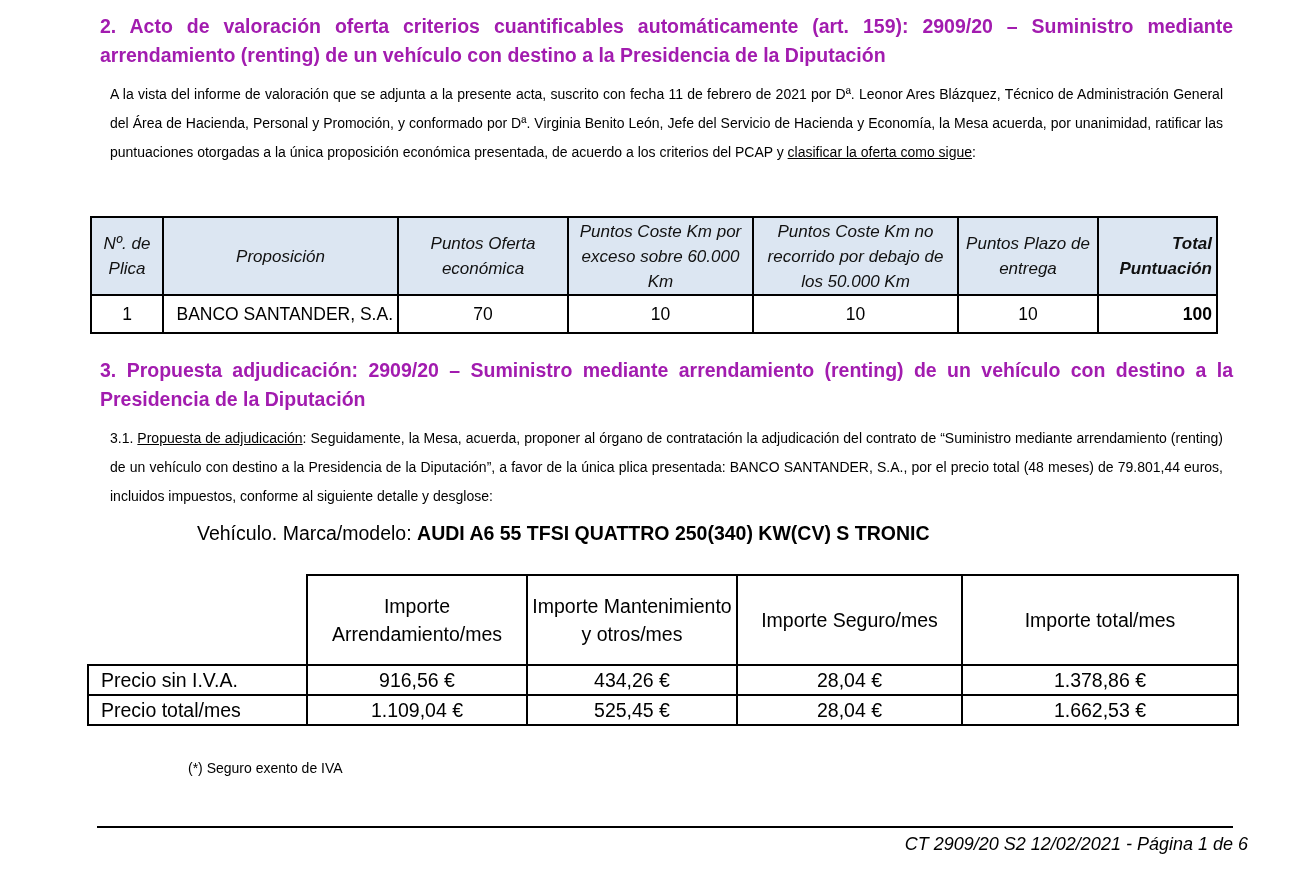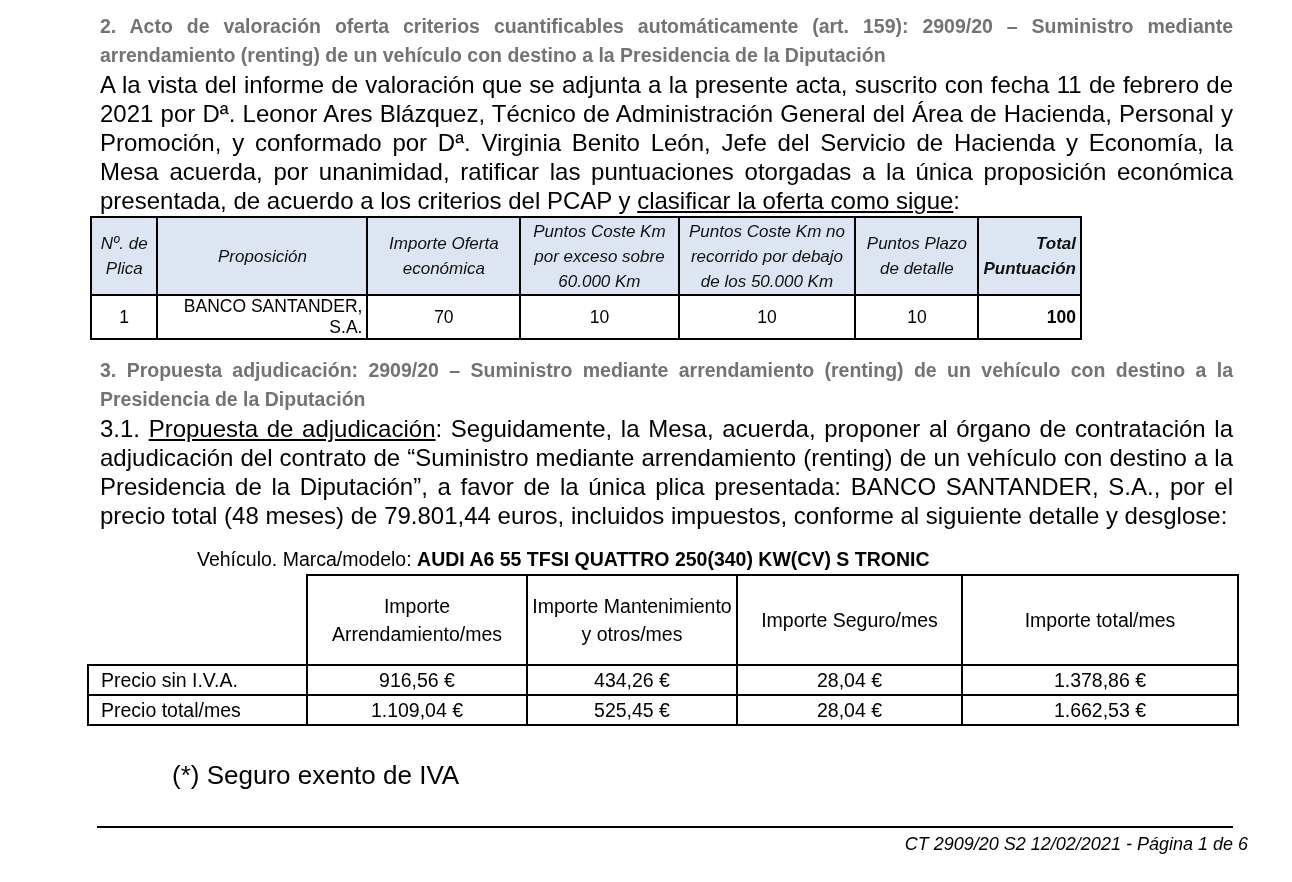--- a/index.html
+++ b/index.html
@@ -1,57 +1,57 @@
 <!DOCTYPE html>
 <html><head>
 <meta charset="utf-8">
 <style>
   html, body { margin:0; padding:0; background:#fff; }
   body { width:1292px; height:882px; position:relative; overflow:hidden;
          font-family:"Liberation Sans", sans-serif; color:#000; }
   .page { position:absolute; left:100px; top:12px; width:1133px; }
-  .h { color:#737373; font-weight:bold; font-size:19.5px; line-height:29px; margin:0; text-align:justify; }
-  .p { font-size:24px; line-height:29px; margin:0; text-align:justify; }
+  .h { color:#a21caf; font-weight:bold; font-size:19.5px; line-height:29px; margin:0; text-align:justify; }
+  .p { font-size:14px; line-height:29px; margin:10px; text-align:justify; }
   .u { text-decoration:underline; }
   table { border-collapse:collapse; }
-  .t1 { position:absolute; left:90px; top:216px; width:992px; }
+  .t1 { position:absolute; left:90px; top:216px; width:1128px; }
   .t1 td { border:2px solid #000; text-align:center; font-size:17px; padding:0 4px; }
   .t1 .hdr td { font-style:italic; height:76px; line-height:25px; color:#111; }
   .t1 .row td { height:36px; font-size:17.5px; }
   .t1 .hdr td.lbl { background:#dce6f2; }
   .t1 td.left { text-align:right; }
   .t1 td.bold { font-weight:bold;text-align:right; }
-  .veh { position:absolute; left:197px; top:548px; font-size:19.5px; }
+  .veh { position:absolute; left:197px; top:522px; font-size:19.5px; }
   .t2 { position:absolute; left:87px; top:574px; width:1152px; }
   .t2 td { border:2px solid #000; text-align:center; font-size:19.5px; padding:0 4px; }
   .t2 .hdr td { height:88px; line-height:28px; }
   .t2 .hdr td.blank { border-top:none; border-left:none; }
   .t2 .row td { height:28px; line-height:26px; }
   .t2 td.left { text-align:left; padding-left:12px; }
-  .note { position:absolute; left:172px; top:760px; font-size:26px; }
+  .note { position:absolute; left:188px; top:760px; font-size:14px; }
   .rule { position:absolute; left:97px; top:826px; width:1136px; border-top:2px solid #000; }
   .footer { position:absolute; right:44px; top:834px; font-size:18px; font-style:italic; }
 </style>
 </head>
 <body>
 
 <div class="page">
   <p class="h">2. Acto de valoración oferta criterios cuantificables automáticamente (art. 159): 2909/20 – Suministro mediante arrendamiento (renting) de un vehículo con destino a la Presidencia de la Diputación</p>
   <p class="p"><span>A la vista del informe de valoración que se adjunta a la presente acta, suscrito con fecha 11 de febrero de 2021 por Dª. Leonor Ares Blázquez, Técnico de Administración General del Área de Hacienda, Personal y Promoción, y conformado por Dª. Virginia Benito León, Jefe del Servicio de Hacienda y Economía, la Mesa acuerda, por unanimidad, ratificar las puntuaciones otorgadas a la única proposición económica presentada, de acuerdo a los criterios del PCAP y </span><span class="u">clasificar la oferta como sigue</span><span>:</span></p>
 </div>
 
 <table class="t1">
   <tbody>
       <tr class="hdr">
     <td class="lbl" style="width:62px">Nº. de Plica</td>
     <td class="lbl" style="width:225px">Proposición</td>
-    <td class="lbl" style="width:160px">Importe Oferta económica</td>
+    <td class="lbl" style="width:160px">Puntos Oferta económica</td>
     <td class="lbl" style="width:175px">Puntos Coste Km por exceso sobre 60.000 Km</td>
     <td class="lbl" style="width:195px">Puntos Coste Km no recorrido por debajo de los 50.000 Km</td>
-    <td class="lbl" style="width:130px">Puntos Plazo de detalle</td>
+    <td class="lbl" style="width:130px">Puntos Plazo de entrega</td>
     <td class="lbl bold">Total Puntuación</td>
   </tr>
   <tr class="row">
     <td>1</td>
     <td class="left">BANCO SANTANDER, S.A.</td>
     <td>70</td>
     <td>10</td>
     <td>10</td>
     <td>10</td>
     <td class="bold">100</td>

